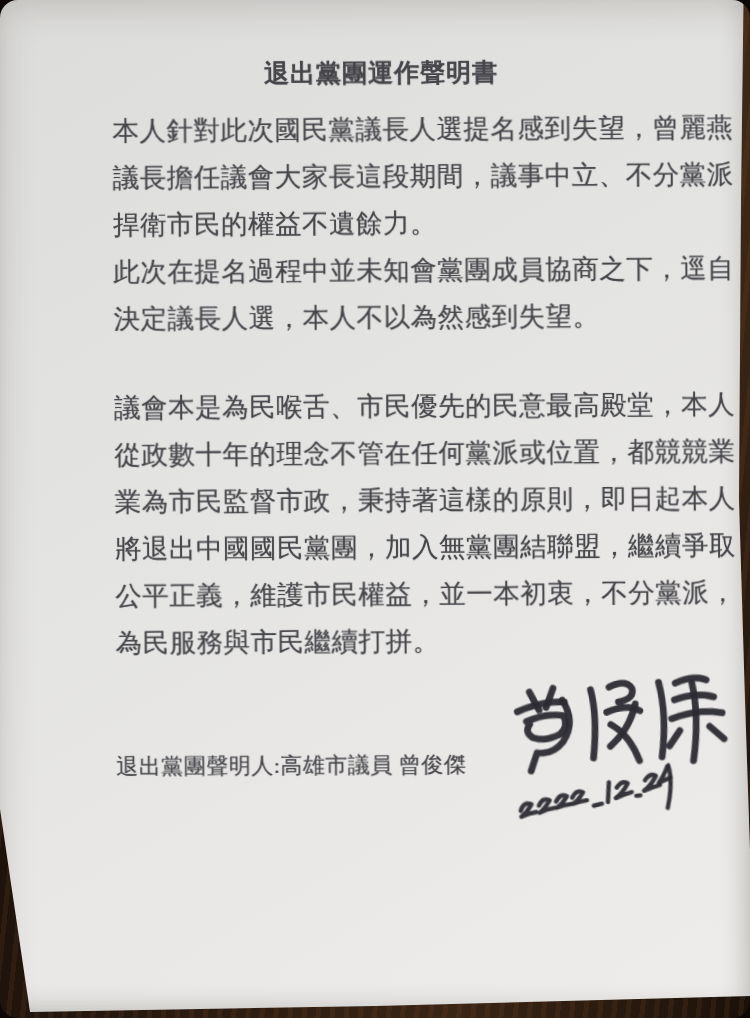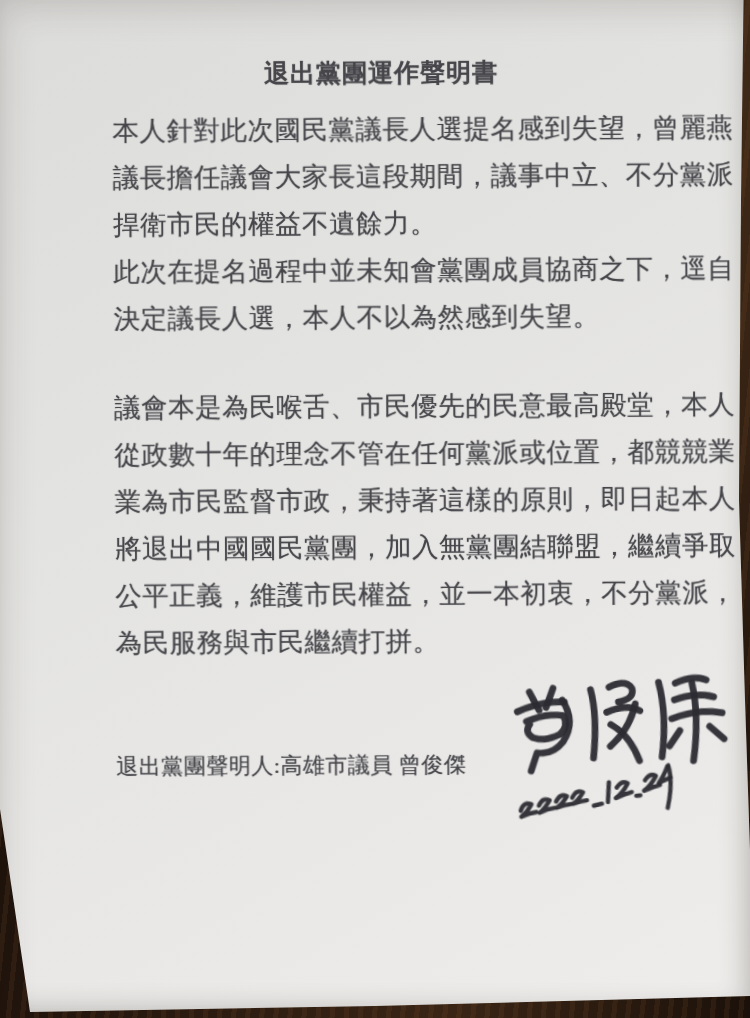--- a/index.html
+++ b/index.html
@@ -3,20 +3,21 @@
 <meta charset="utf-8">
 <style>
   html,body{margin:0;padding:0;background:#0d0805;}
   #canvas{
     position:relative;width:750px;height:1018px;overflow:hidden;
     font-family:"Liberation Serif","DejaVu Serif",serif;
     background:
       radial-gradient(ellipse at 85% 15%, rgba(110,72,40,0.35), rgba(0,0,0,0) 55%),
       repeating-linear-gradient(96deg, rgba(125,78,44,0.16) 0 5px, rgba(0,0,0,0) 5px 14px),
       linear-gradient(100deg,#150d08 0%,#2b1b10 40%,#3a2515 68%,#1b110a 100%);
+    border-radius: 18px;
   }
   #paper{
     position:absolute;inset:0;
     clip-path:polygon(-150px -40px,744px -40px,741px 200px,739px 500px,745px 700px,750px 850px,753px 960px,754px 996px,375px 1006px,30px 1012px,9px 870px,-90px 200px);
     background:linear-gradient(150deg,#dcdcda 0%,#e3e3e1 38%,#e9e8e6 70%,#eeedeb 100%);
     box-shadow:inset -12px -16px 26px -8px rgba(70,62,55,0.30), inset 16px 22px 34px -14px rgba(70,62,55,0.18);
   }
   #content{
     position:absolute;left:112px;top:55px;width:538px;
     transform:rotate(-0.35deg);transform-origin:top left;

